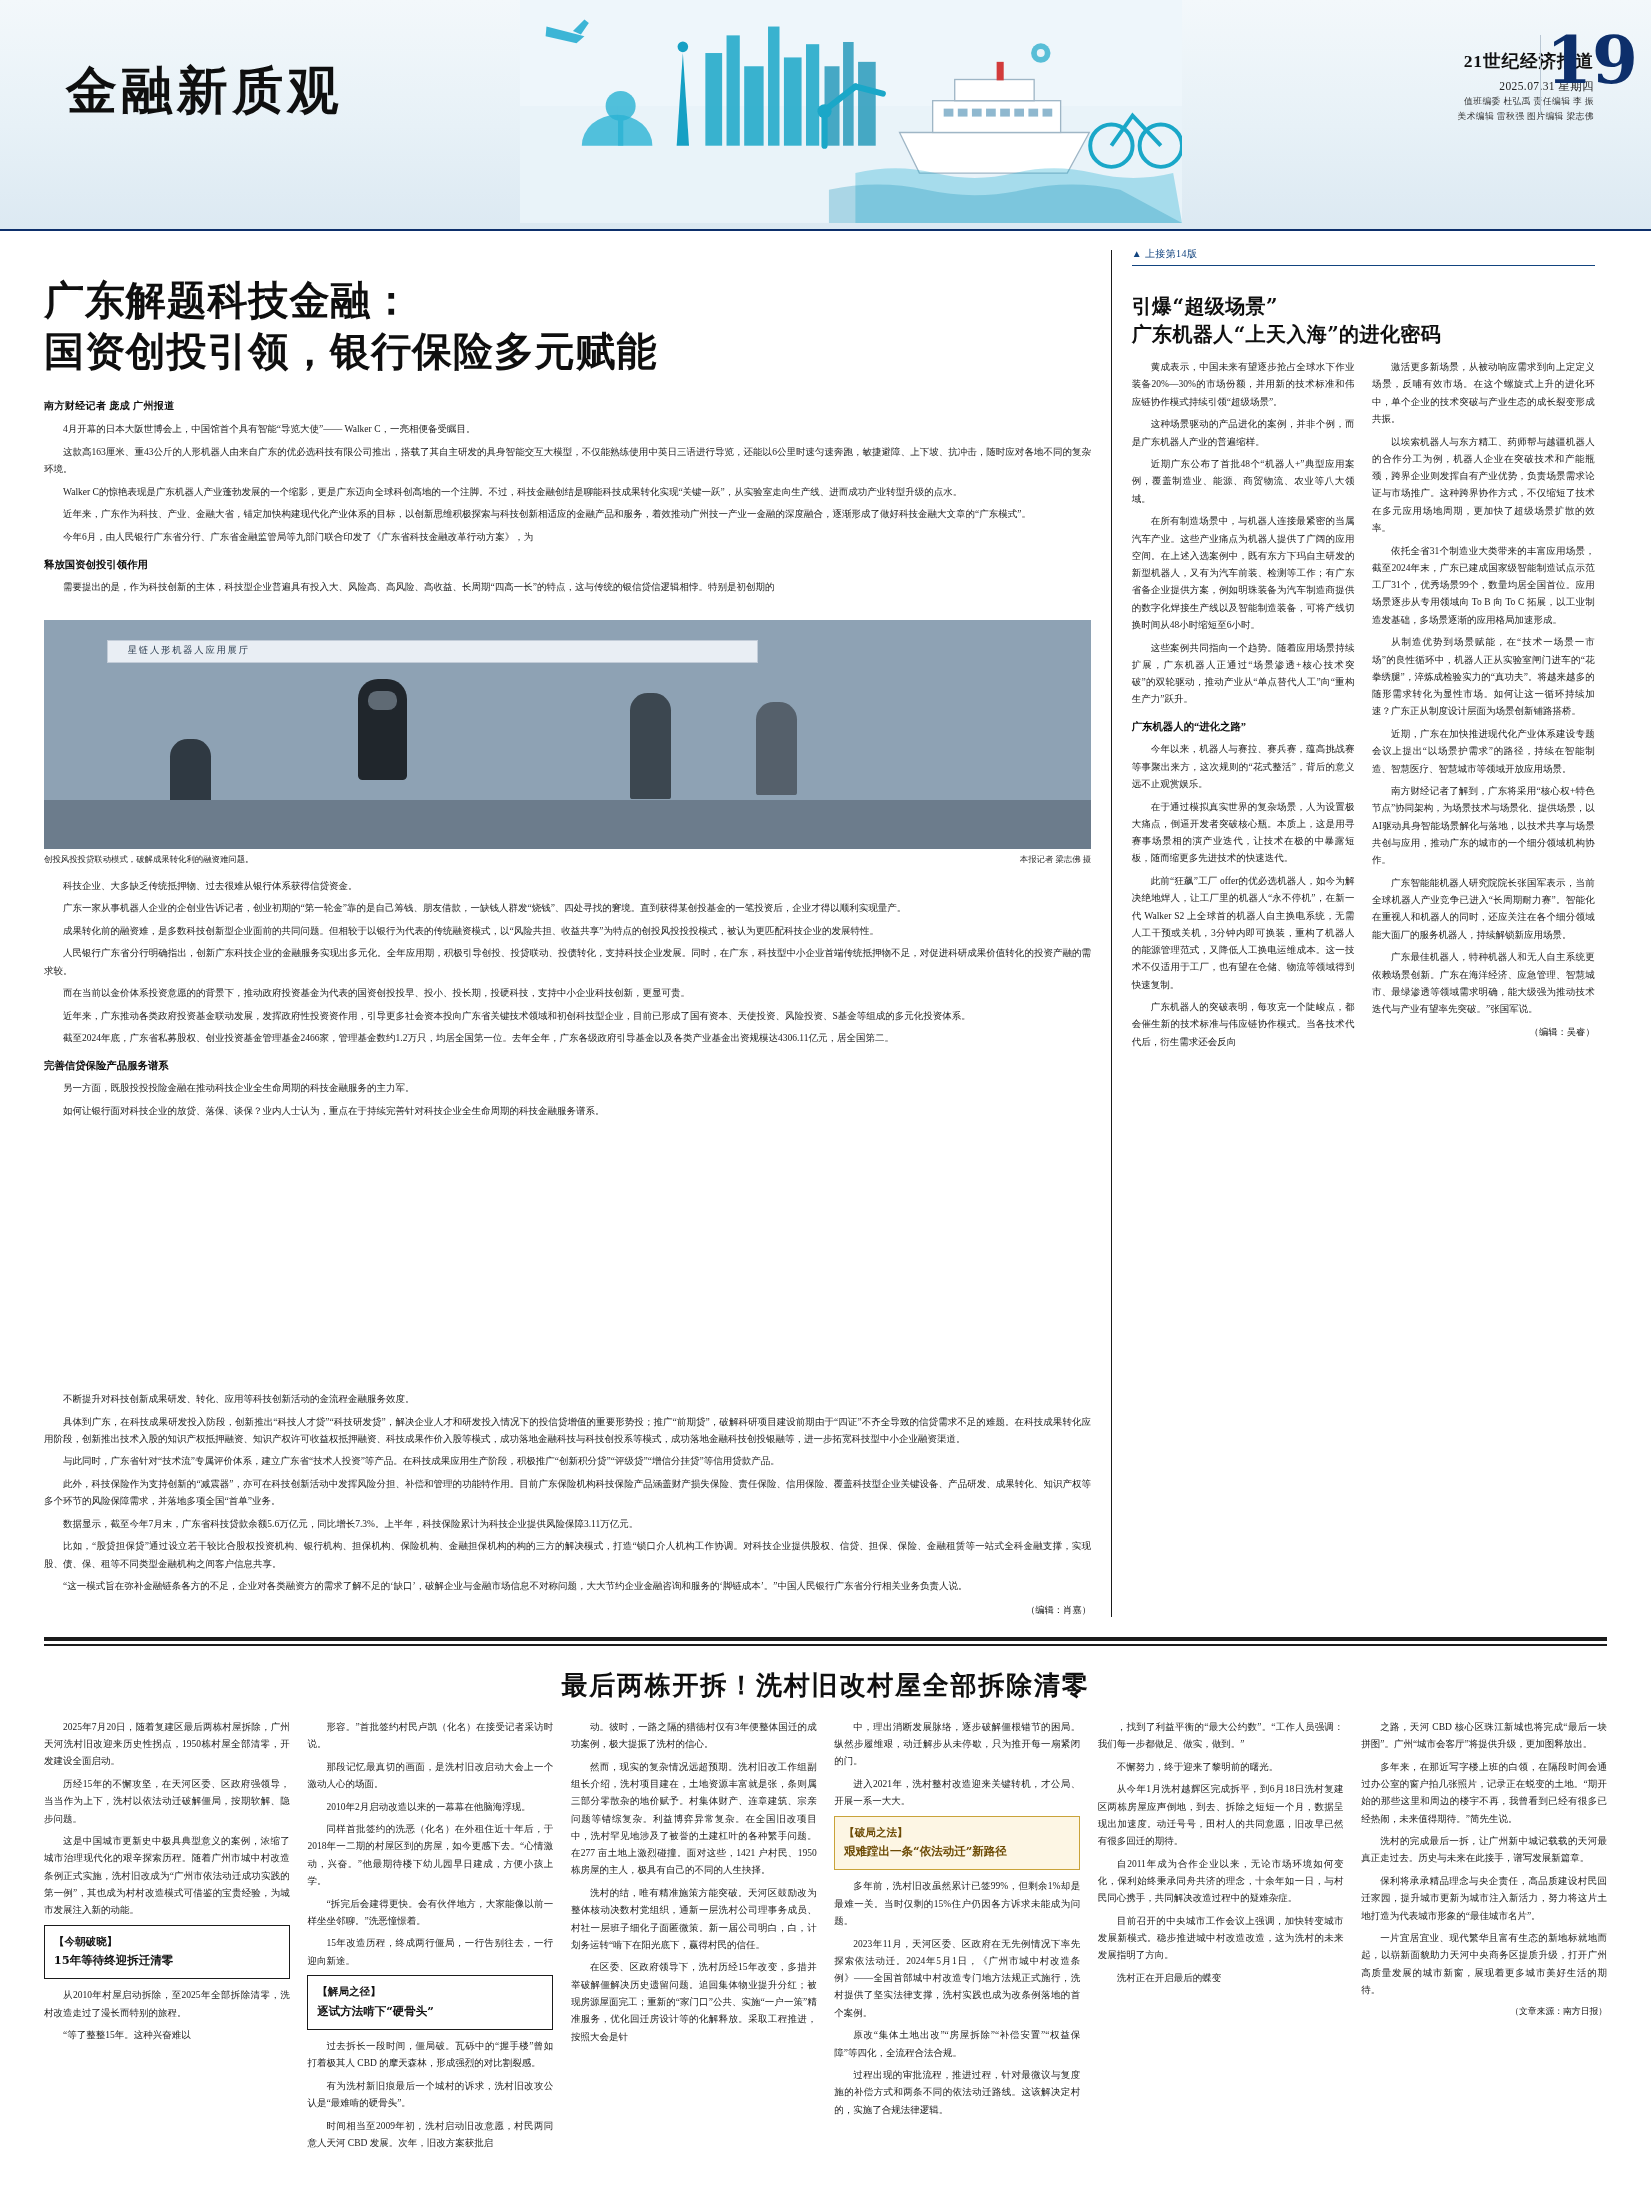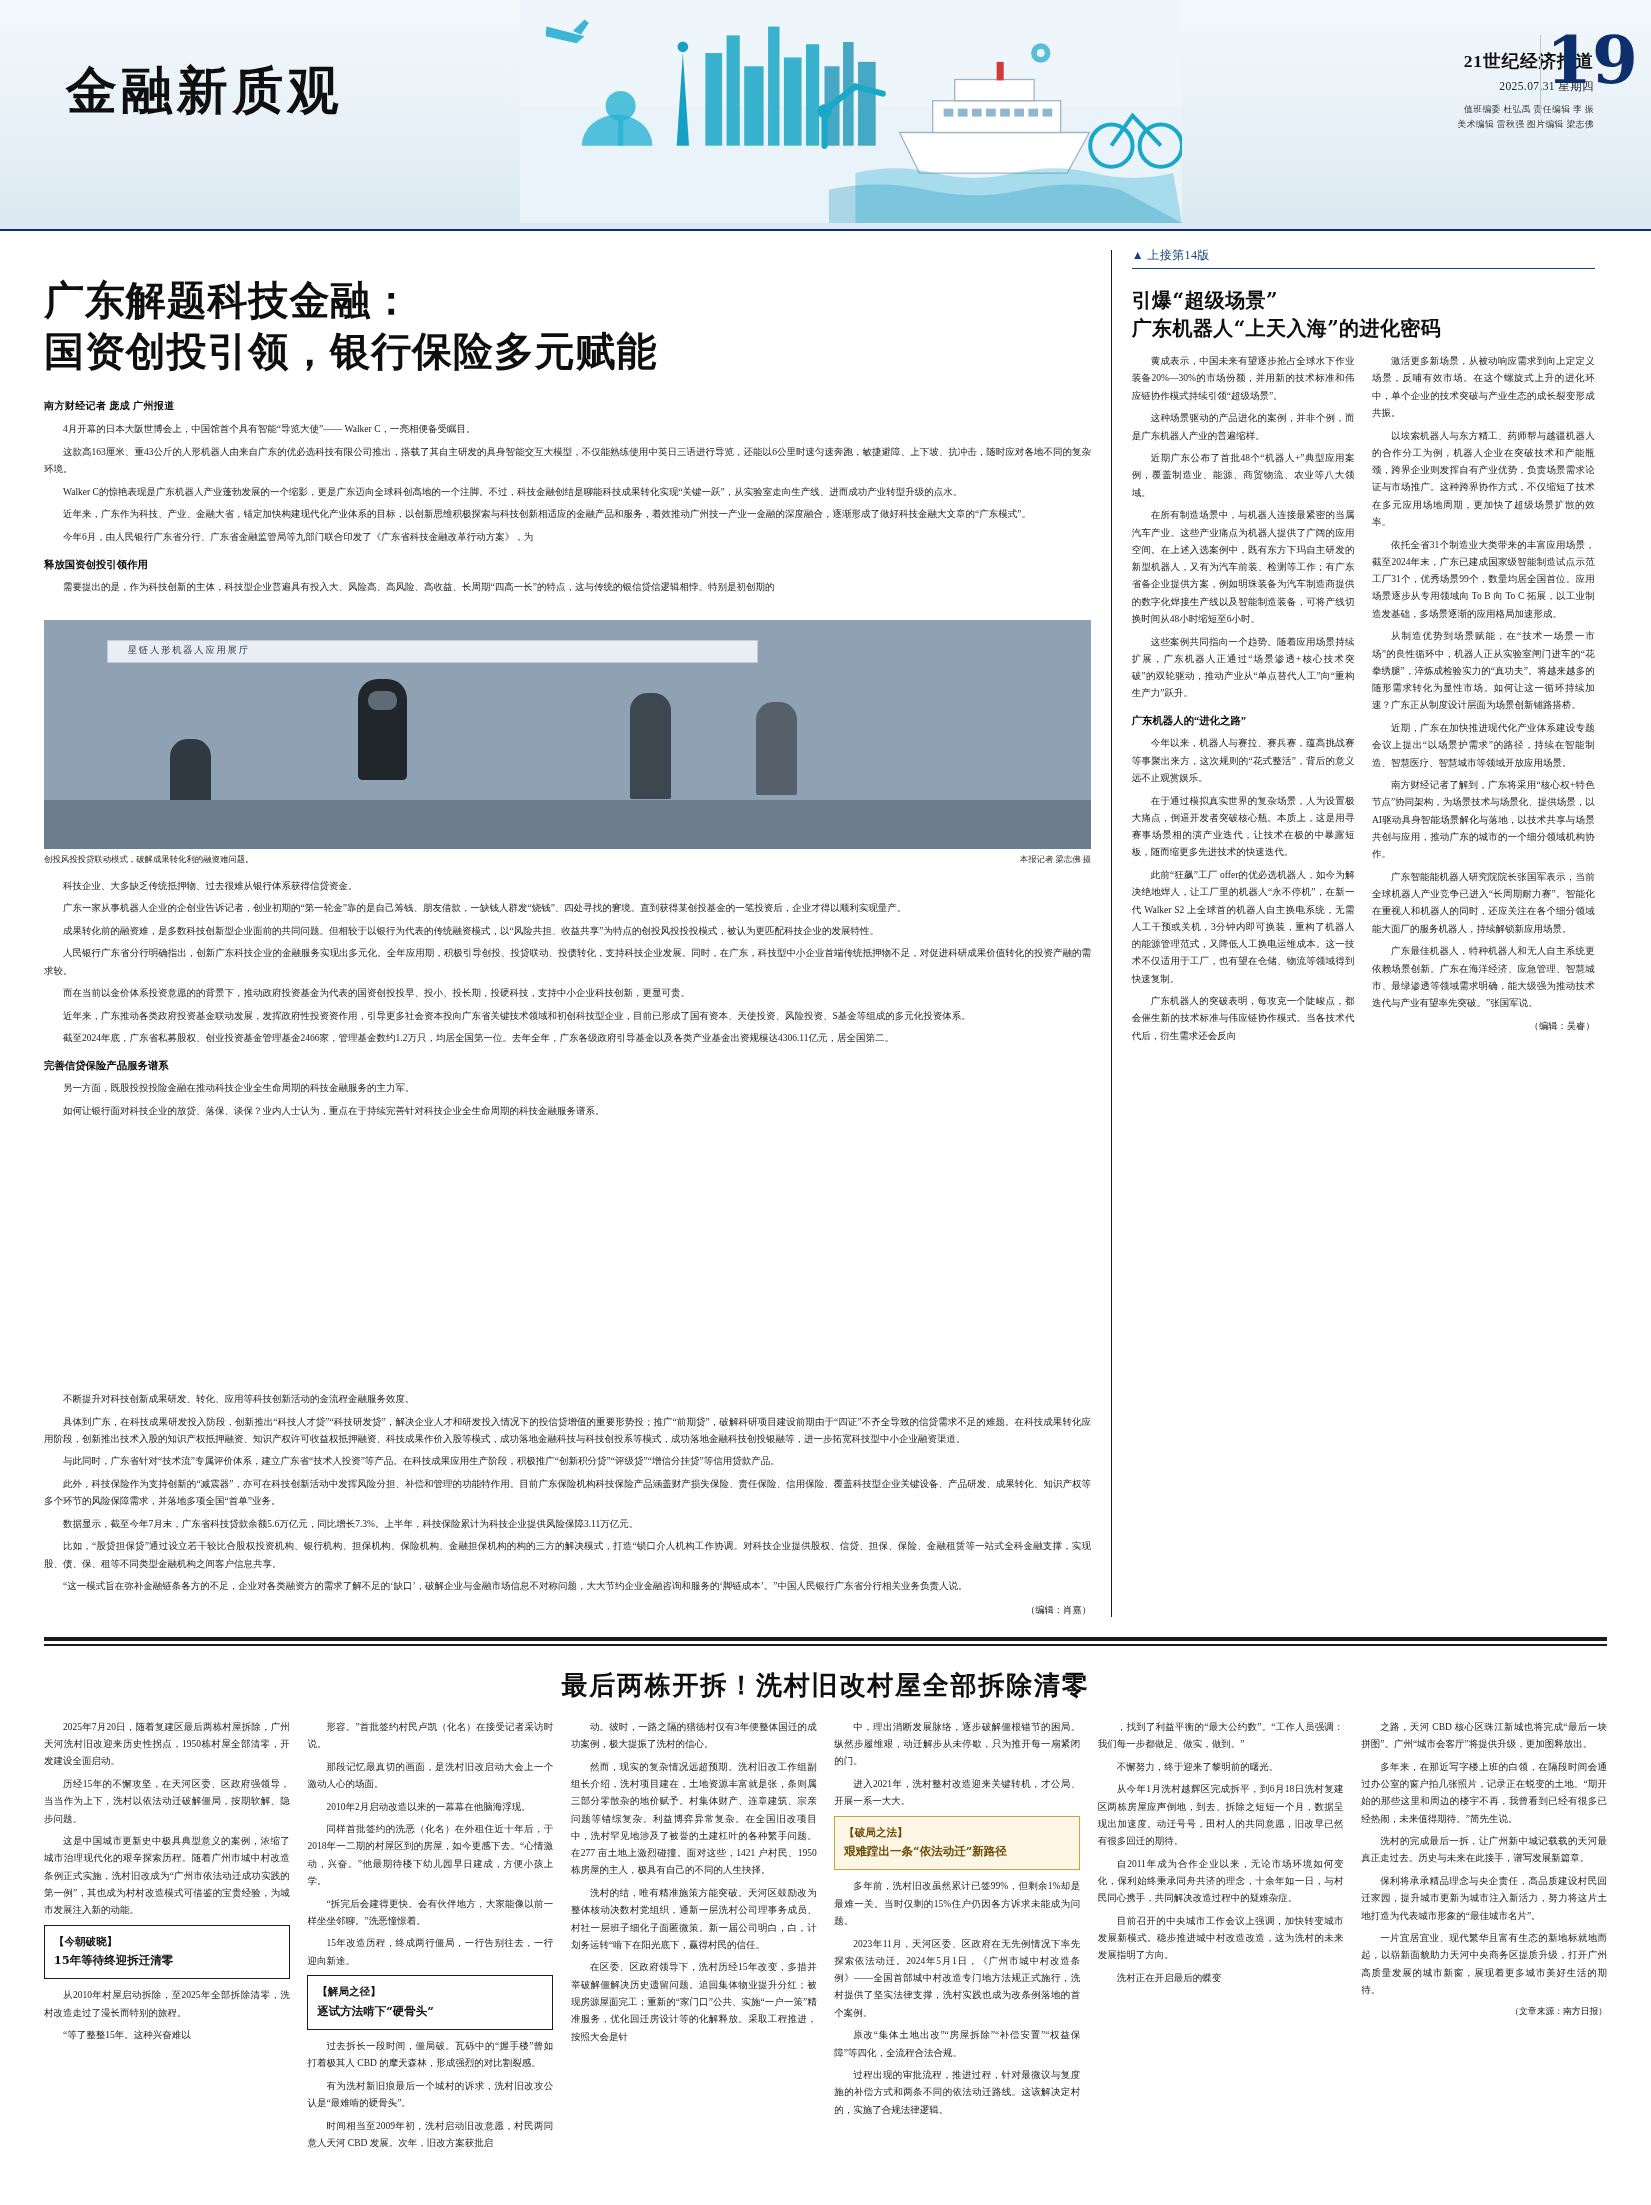--- a/index.html
+++ b/index.html
@@ -57,21 +57,21 @@
   }
   .mast-date{
     font-size:11.5px;
     color:#222;
     margin-top:6.2px;
     letter-spacing:0.4px;
   }
   .mast-credits{
     font-size:8.8px;
     color:#333;
-    margin-top:8px;
+    margin-top:0;
     line-height:1.7;
     letter-spacing:0.4px;
   }
   .mast-pageno{
     position:absolute;
     right:13.2px; top:26.5px;
     font-family:"DejaVu Serif", serif;
     font-size:66px;
     font-weight:bold;
     color:#0d2f6b;
@@ -202,25 +202,25 @@
     line-height:1.6;
     display:flex;
     justify-content:space-between;
     gap:8.8px;
     padding-top:4.4px;
   }
   .photo-cap .credit{white-space:nowrap;color:#333;}
 
   
   .jump-line{
-    font-size:12px;
+    font-size:10px;
     color:#12447f;
     border-bottom:1.3px solid #12447f;
     padding-bottom:4.4px;
-    margin-bottom:18px;
+    margin-bottom:27px;
     letter-spacing:0.4px;
   }
   .headline-sec{
     font-size:20px;
     line-height:1.38;
     letter-spacing:0.4px;
     margin-bottom:10.6px;
   }
   .cols2{
     display:flex;

